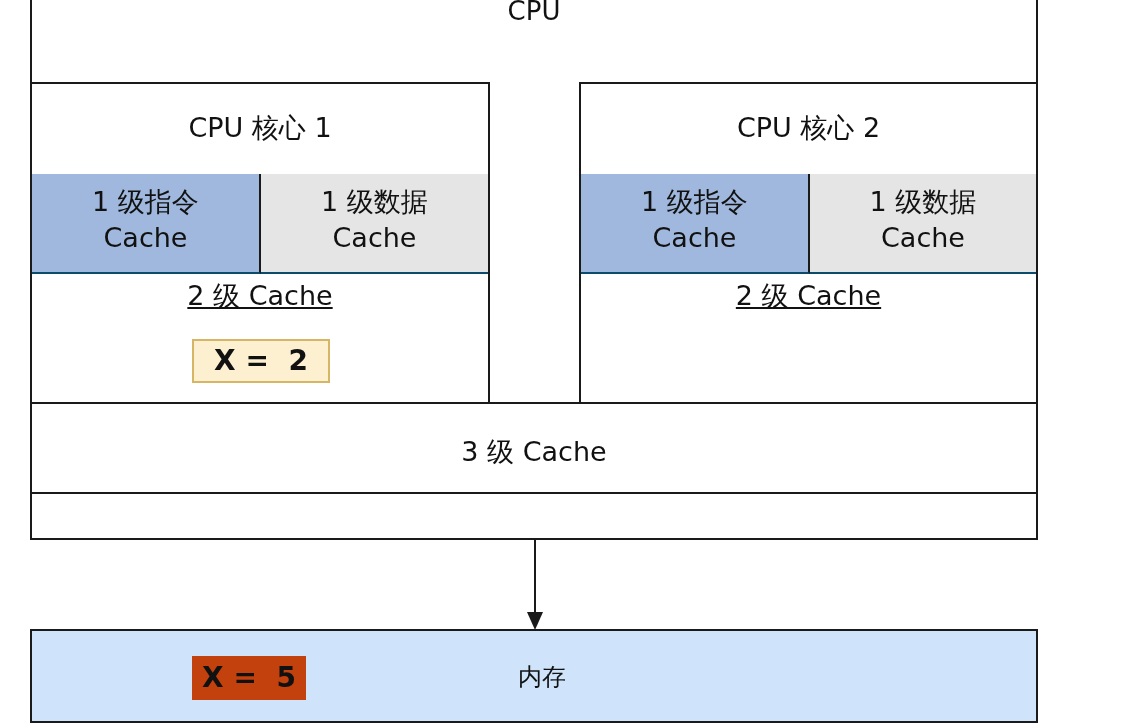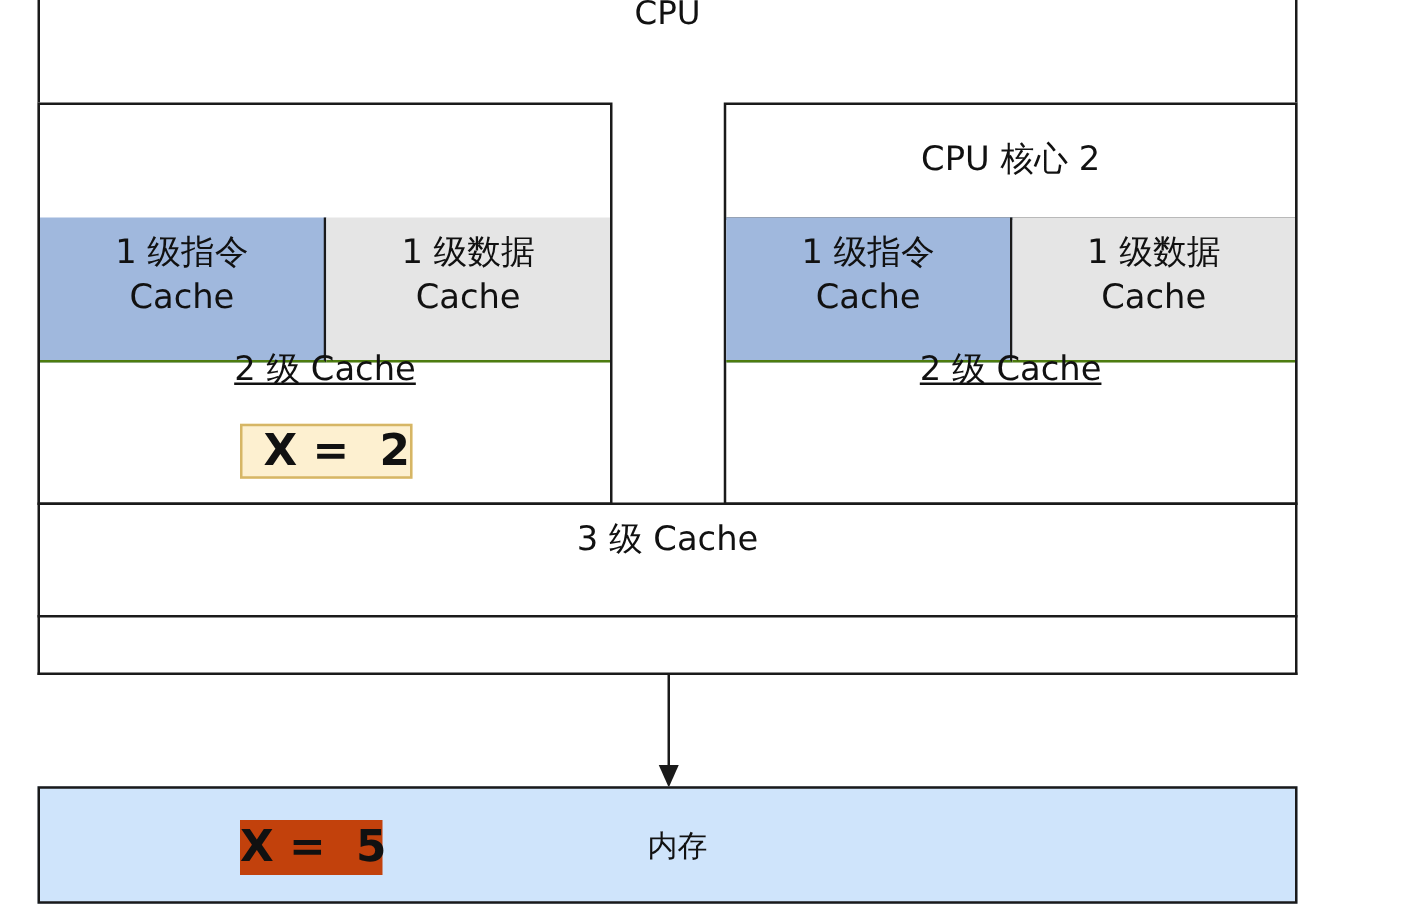--- a/index.html
+++ b/index.html
@@ -7,44 +7,47 @@
          font-family:"DejaVu Sans","Liberation Sans",sans-serif; color:#111; }
   .box { position:absolute; box-sizing:border-box; border:2px solid #1a1a1a; }
   .lbl { position:absolute; left:0; right:0; text-align:center; font-size:27px; line-height:1.2; }
   .cpu-outer { left:30px; top:-4px; width:1008px; height:544px; border-top:none; background:#fff; }
   .cpu-title { top:0px; font-size:26px; }
   .core { background:#fff; }
   .core1 { left:30px; top:82px; width:460px; height:322px; }
   .core2 { left:579px; top:82px; width:459px; height:322px; }
   .core-title-row { position:absolute; left:0; right:0; top:0; height:90px; border-bottom:2px solid #1a1a1a; }
   .core-title-row .lbl { top:28px; }
-  .l1 { position:absolute; top:90px; height:116px; box-sizing:border-box; border-bottom:2px solid #4d7c0f; }
+  .l1 { position:absolute; top:90px; height:100px; box-sizing:border-box; border-bottom:2px solid #0c4a6e; }
   .l1 .lbl { top:10px; line-height:36px; }
   .l1-inst { left:0; width:229px; background:#a0b8dd; border-right:2px solid #1a1a1a; }
   .l1-data { left:229px; right:0; background:#e5e5e5; }
   .l2-title { top:196px;text-decoration:underline; }
-  .var-badge { position:absolute; box-sizing:border-box; font-weight:bold; font-size:35px;
-               text-align:right; line-height:40px; }
+  .var-badge { position:absolute; box-sizing:border-box; font-weight:bold; font-size:28px;
+               text-align:center; line-height:40px; }
   .var-l2 { left:160px; top:255px; width:138px; height:44px; background:#fdf0d0; border:2px solid #d6b665; }
   .l3-row { position:absolute; left:30px; top:402px; width:1008px; height:92px; box-sizing:border-box;
             border-top:2px solid #1a1a1a; border-bottom:2px solid #1a1a1a; }
-  .l3-row .lbl { top:12px; }
+  .l3-row .lbl { top:32px; }
   .mem { left:30px; top:629px; width:1008px; height:94px; background:#cfe4fb; }
   .mem-label { position:absolute; left:470px; top:30px; width:80px; text-align:center; font-size:24px; }
   .var-mem { left:160px; top:25px; width:114px; height:44px; background:#c2410c; border:none; line-height:44px; }
   svg.arrow { position:absolute; left:0; top:0; width:1123px; height:728px; pointer-events:none; }
 </style>
 </head>
 <body>
 
 <div class="box cpu-outer">
   <div class="lbl cpu-title">CPU</div>
 </div>
 
 <div class="box core core1">
+  <div class="core-title-row">
+    <div class="lbl">CPU 核心 1</div>
+  </div>
   <div class="l1 l1-inst">
     <div class="lbl">
       <div>1 级指令</div>
       <div>Cache</div>
     </div>
   </div>
   <div class="l1 l1-data">
     <div class="lbl">
       <div>1 级数据</div>
       <div>Cache</div>

